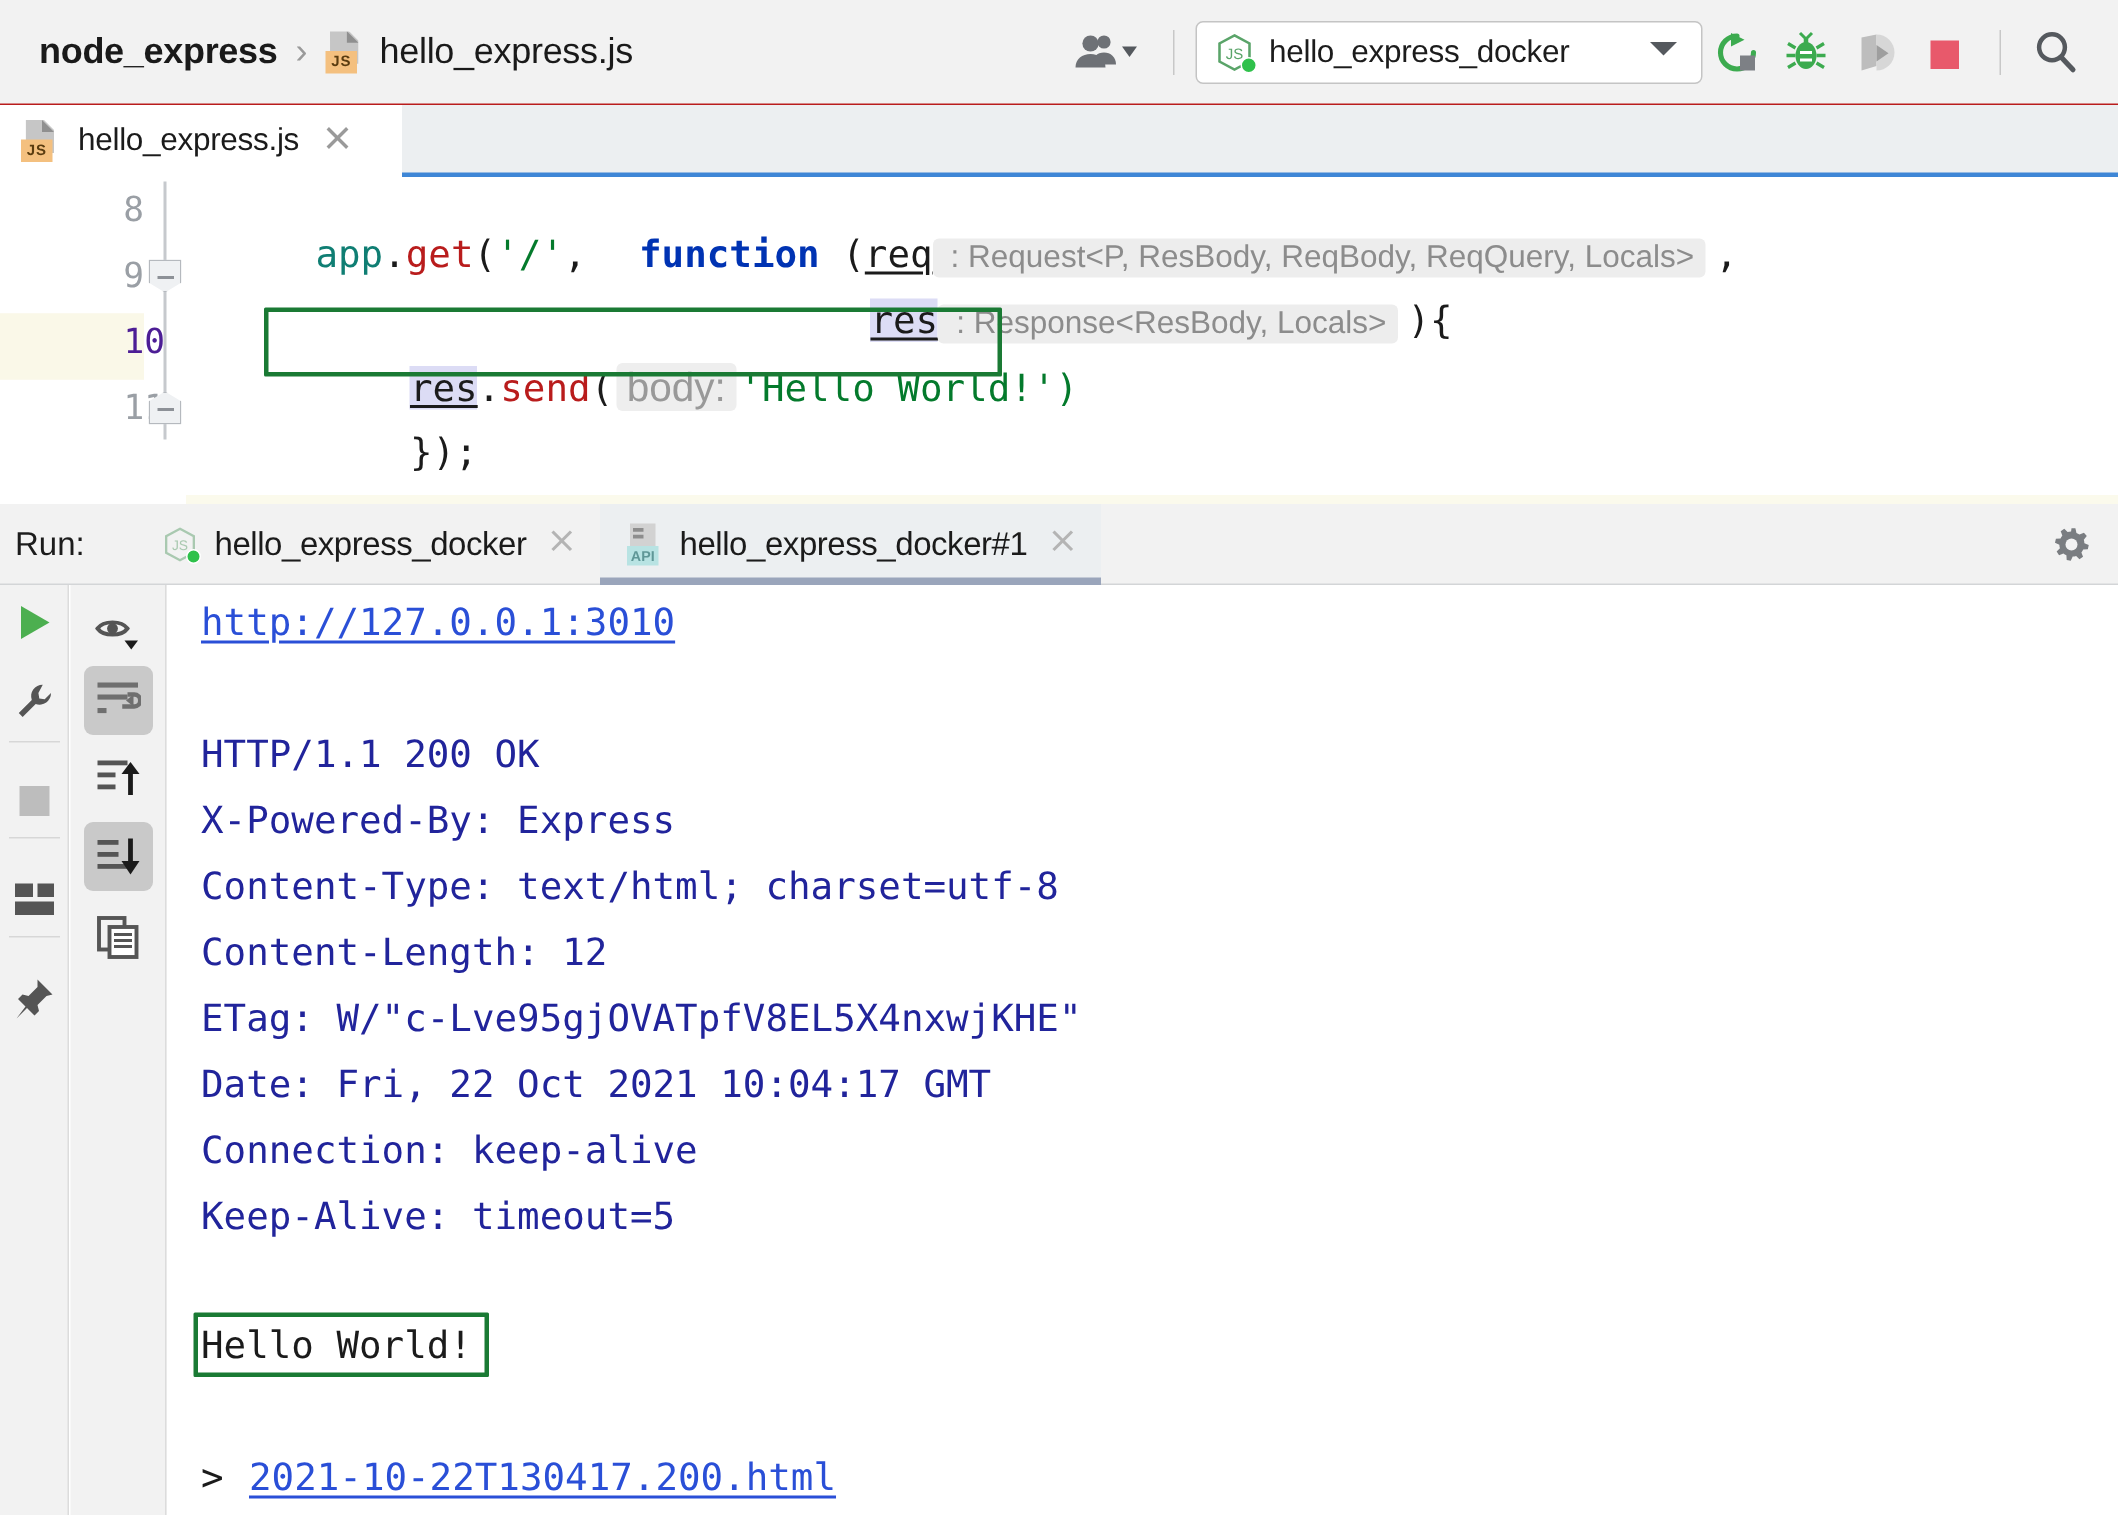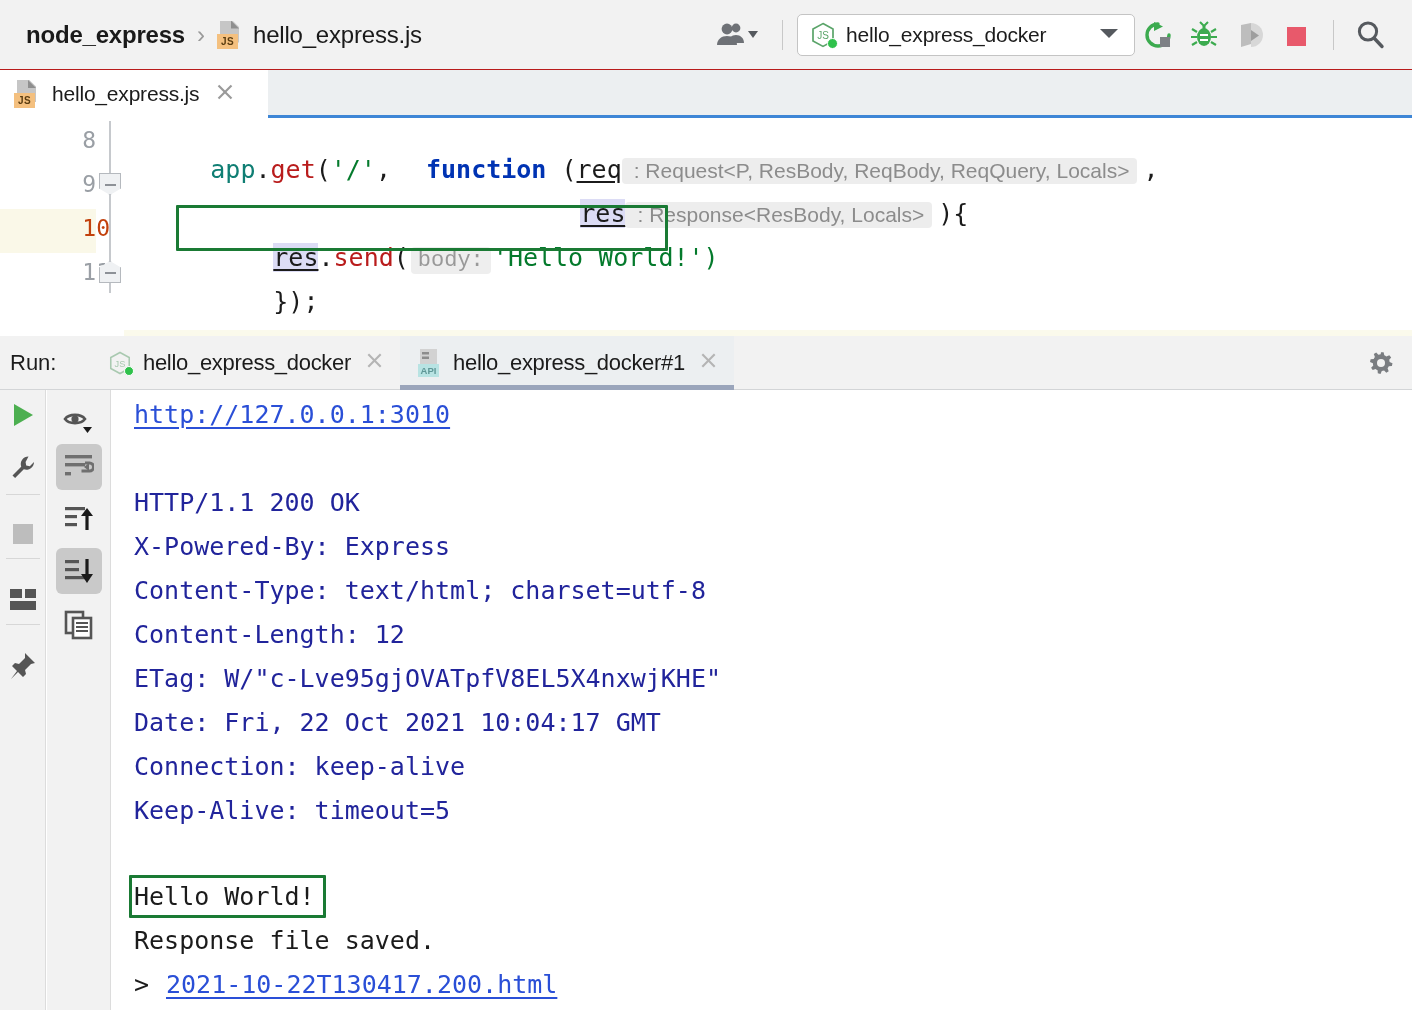--- a/index.html
+++ b/index.html
@@ -110,21 +110,21 @@
     position:absolute; left:0; white-space:pre;
     font-size:25px; font-family:"DejaVu Sans Mono", monospace;
     color:#1b1b1b; letter-spacing:0px;
   }
   .k-fn   { color:#0033b3; font-weight:bold;margin-left:20px; }
   .k-prop { color:#0f7e73; }
   .k-meth { color:#b91c1c; }
   .k-str  { color:#047a2c; }
   .hintchip {
     background:#eeeeee; color:#999999; border-radius:4px;
-    padding:1px 7px; font-size:22px; font-family:Liberation Mono, monospace;
+    padding:1px 7px; font-size:27px; font-family:Liberation Sans, sans-serif;
   }
   .paramchip {
     background:#ededed; color:#8c8c8c; border-radius:4px;
     padding:1px 8px 2px 12px; font-size:21px;
     font-family:"Liberation Sans", sans-serif;
   }
   .selvar {
     background:#dcdcf5; text-decoration:underline; text-underline-offset:3px;
     text-decoration-color:#1b1b1b; text-decoration-thickness:2px;
   }
@@ -309,21 +309,21 @@
 
     <div class="gutter-hl" style="top:88px;"></div>
     <div class="row-hl" style="top:209px;"></div>
 
     <div class="gutter" style="background:transparent;"></div>
     <div style="position:absolute;left:0;top:0;width:96px;height:172px;background:#eff1f3;z-index:-1;"></div>
     <div class="gutter-hl" style="top:88px;z-index:0;"></div>
 
     <span class="ln" style="position:absolute;right:1316px;top:6px;font-size:23px;color:#9a9fa5;font-family:'DejaVu Sans Mono',monospace;">8</span>
     <span class="ln" style="position:absolute;right:1316px;top:50px;font-size:23px;color:#9a9fa5;font-family:'DejaVu Sans Mono',monospace;">9</span>
-    <span class="ln" style="position:absolute;right:1302px;top:94px;font-size:23px;color:#c2410c;font-family:'DejaVu Sans Mono',monospace;">10</span>
+    <span class="ln" style="position:absolute;right:1302px;top:94px;font-size:23px;color:#4c1d95;font-family:'DejaVu Sans Mono',monospace;">10</span>
     <span class="ln" style="position:absolute;right:1302px;top:138px;font-size:23px;color:#9a9fa5;font-family:'DejaVu Sans Mono',monospace;">11</span>
 
     <div class="foldcol" style="background:transparent;"></div>
     <div class="foldline" style="left:109px; top:0; height:172px;"></div>
     <div class="foldmark start" style="left:99px; top:52px;">
         <span class="minus"></span>
       </div>
     <div class="foldmark end" style="left:99px; top:140px;">
         <span class="minus"></span>
       </div>
@@ -482,18 +482,17 @@
     <div class="out" style="top:186px;">Content-Type: text/html; charset=utf-8</div>
     <div class="out" style="top:230px;">Content-Length: 12</div>
     <div class="out" style="top:274px;">ETag: W/"c-Lve95gjOVATpfV8EL5X4nxwjKHE"</div>
     <div class="out" style="top:318px;">Date: Fri, 22 Oct 2021 10:04:17 GMT</div>
     <div class="out" style="top:362px;">Connection: keep-alive</div>
     <div class="out" style="top:406px;">Keep-Alive: timeout=5</div>
 
     <div class="out black" style="top:492px;">Hello World!</div>
     <div class="greenbox" style="left:129px; top:485px; width:197px; height:43px;"></div>
 
-    <div class="out black" style="top:536px;">Response file saved.</div>
     <div class="out black" style="top:580px;">&gt;</div>
     <div class="out link" style="top:580px;left:166px;">2021-10-22T130417.200.html</div>
   </div>
 
 </div>
 
 </body></html>

